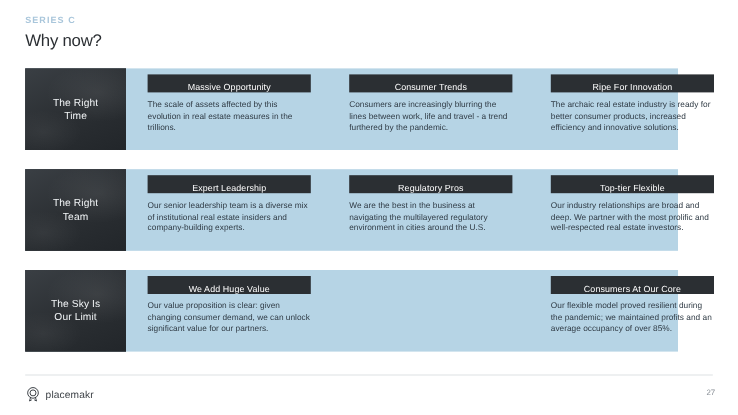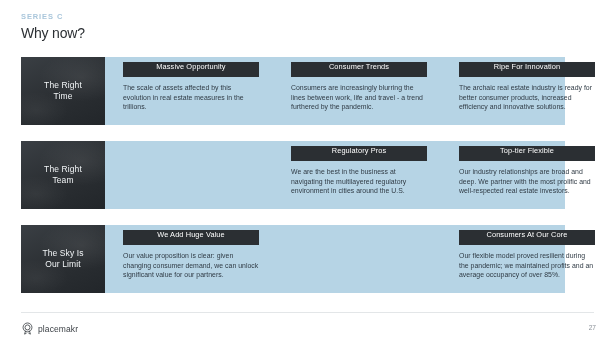--- a/index.html
+++ b/index.html
@@ -98,21 +98,21 @@
     height: 68px;
   }
   .card.c0 { left: 18px; }
   .card.c1 { left: 186px; }
   .card.c2 { left: 354px; }
 
   .card-chip {
     height: 15px;
     background: #2b2f33;
     display: flex;
-    align-items: flex-start;
+    align-items: flex-end;
     justify-content: center;
     margin-top: 5px;
   }
   .card-chip-text {
     color: #ffffff;
     font-size: 7.4px;
     line-height: 9px;
     letter-spacing: 0.1px;
     text-align: center;
   }
@@ -197,20 +197,26 @@
       </div>
     </div>
   </div>
 
   <div class="row" style="top:141px;">
     <div class="row-band"></div>
     <div class="row-label">
       <div class="row-label-text">The Right<br>Team</div>
     </div>
     <div class="cards">
+      <div class="card c0">
+        <div class="card-chip">
+          <span class="card-chip-text">Expert Leadership</span>
+        </div>
+        <div class="card-body">Our senior leadership team is a diverse mix of institutional real estate insiders and company-building experts.</div>
+      </div>
       <div class="card c1">
         <div class="card-chip">
           <span class="card-chip-text">Regulatory Pros</span>
         </div>
         <div class="card-body">We are the best in the business at navigating the multilayered regulatory environment in cities around the U.S.</div>
       </div>
       <div class="card c2">
         <div class="card-chip">
           <span class="card-chip-text">Top-tier Flexible</span>
         </div>

